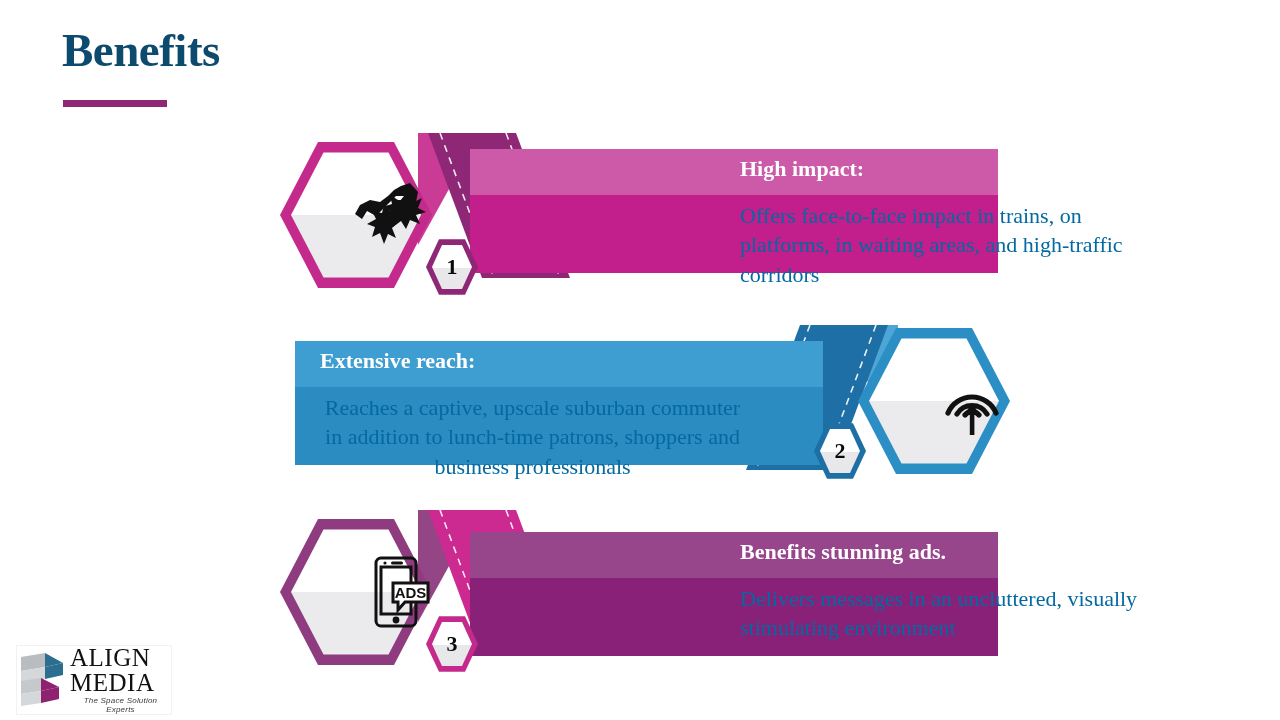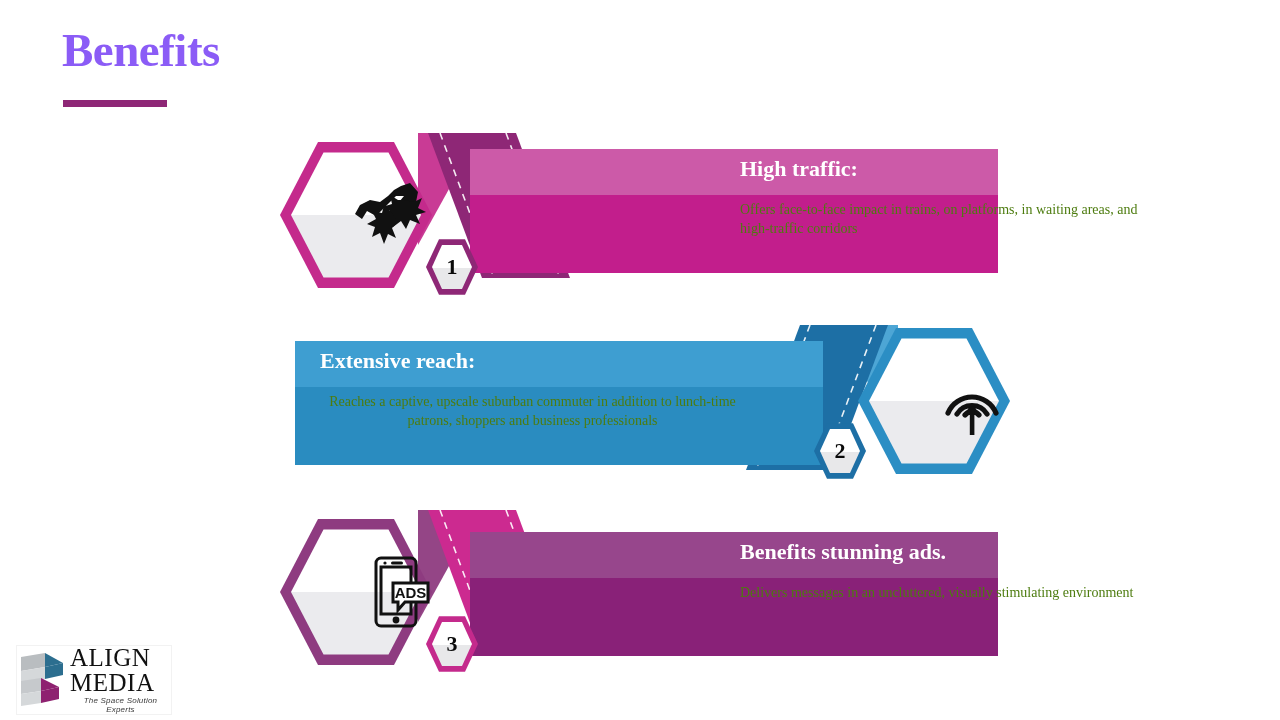--- a/index.html
+++ b/index.html
@@ -6,21 +6,21 @@
   html, body { width:1280px; height:720px; overflow:hidden; }
   body {
     background:#ffffff;
     font-family:"Liberation Serif", serif;
     position:relative;
   }
 
   
   #page-title {
     position:absolute; left:62px; top:26px;
-    font-size:47px; font-weight:bold; color:#8b5cf6;
+    font-size:47px; font-weight:bold; color:#0c4a6e;
     letter-spacing:-0.5px; line-height:1.05;
   }
   #title-rule {
     position:absolute; left:63px; top:100px;
     width:104px; height:7px; background:#8e2776;
   }
 
   
   .row { position:absolute; left:0; width:1280px; height:170px; }
   #row-1 { top:133px; }
@@ -35,21 +35,21 @@
   .band-body {
     position:absolute; left:0; top:46px; width:100%; height:78px;
   }
   .band-title {
     position:absolute; top:7px;
     font-size:22px; font-weight:bold; color:#ffffff;
     white-space:nowrap;
   }
   .band-text {
     position:absolute; top:52px;
-    font-size:14px; color:#4d7c0f; line-height:1.33;
+    font-size:22px; color:#0369a1; line-height:1.33;
   }
   .align-left .band-title, .align-left .band-text { left:25px; }
   .align-right .band-title, .align-right .band-text { left:270px; }
 
   
   .ribbon { position:absolute; top:0; width:180px; height:145px; }
 
   
   .hex-big { position:absolute; width:152px; height:152px; }
   .hex-shape {
@@ -109,21 +109,21 @@
   <svg class="ribbon" style="left:418px;" viewBox="0 0 180 145">
     <polygon points="0,0 62,0 0,112 0,112" fill="#c42a8c" opacity="0.92"></polygon>
     <polygon points="10,0 98,0 152,145 64,145" fill="#8e2776"></polygon>
     <line x1="22" y1="0" x2="76" y2="145" stroke="#ffffff" stroke-width="1.6" stroke-dasharray="7 6" opacity="0.9"></line>
     <line x1="88" y1="0" x2="142" y2="145" stroke="#ffffff" stroke-width="1.6" stroke-dasharray="7 6" opacity="0.9"></line>
   </svg>
 
   <div class="band align-right" style="left:470px; width:528px;">
     <div class="band-head" style="background:#cc5aa8;"></div>
     <div class="band-body" style="background:#c21e8c;"></div>
-    <div class="band-title">High traffic:</div>
+    <div class="band-title">High impact:</div>
     <div class="band-text" style="width:420px;">Offers face-to-face impact in trains, on platforms, in waiting areas, and high-traffic corridors</div>
   </div>
 
   <div class="hex-big" style="left:280px; top:6px;">
     <div class="hex-shape" style="background:#c42a8c;"></div>
     <div class="hex-inner"></div>
     <div class="hex-icon">
       <svg width="86" height="70" viewBox="0 0 86 70">
         <g fill="#111111">
           <polygon points="55,6 64,3 72,12 70,22 62,30 53,22 58,16 50,16 46,20 38,28 30,36 21,31 16,39 9,34 14,25 24,20 34,22 42,16 48,10"></polygon>

